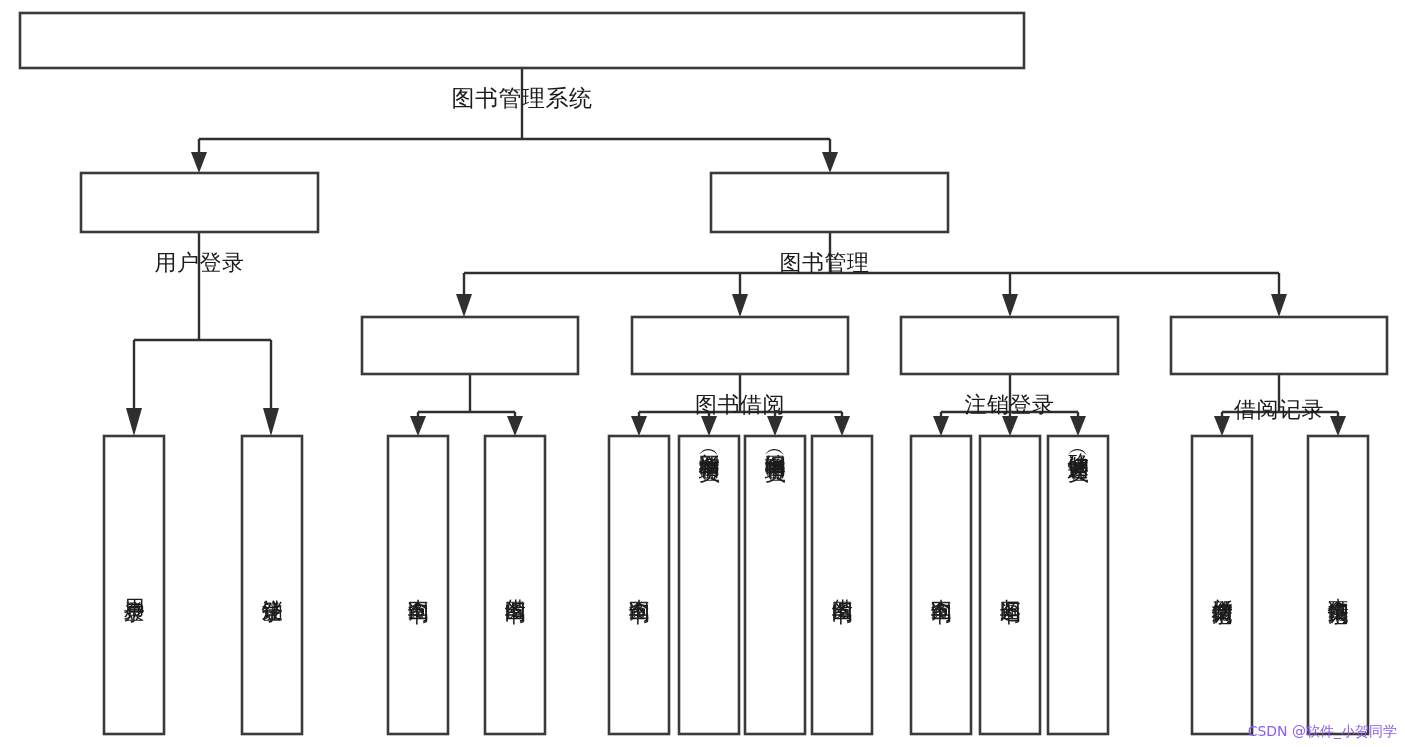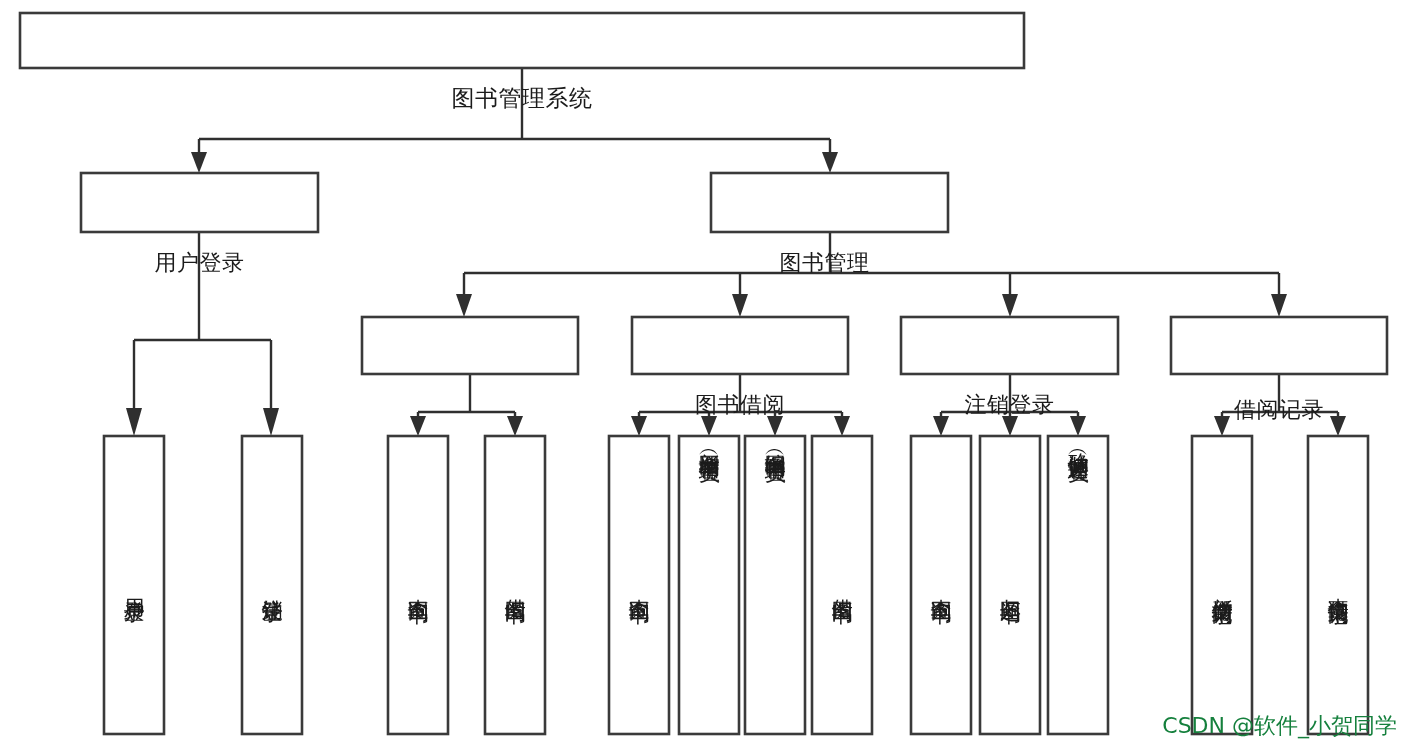--- a/index.html
+++ b/index.html
@@ -76,22 +76,22 @@
     letter-spacing: 0.5px;
   }
   .hlabel-text.root {
     font-size: 23px;
   }
   #watermark {
     position: absolute;
     right: 8px;
     bottom: 6px;
     font-family: "DejaVu Sans", "Liberation Sans", sans-serif;
-    font-size: 22px;
-    color: #15803d;
+    font-size: 14px;
+    color: #8b5cf6;
     white-space: nowrap;
     user-select: none;
   }
 </style>
 </head>
 <body>
 
 <div id="diagram-root">
 
   <svg class="diagram-canvas" viewBox="0 0 1405 747">

